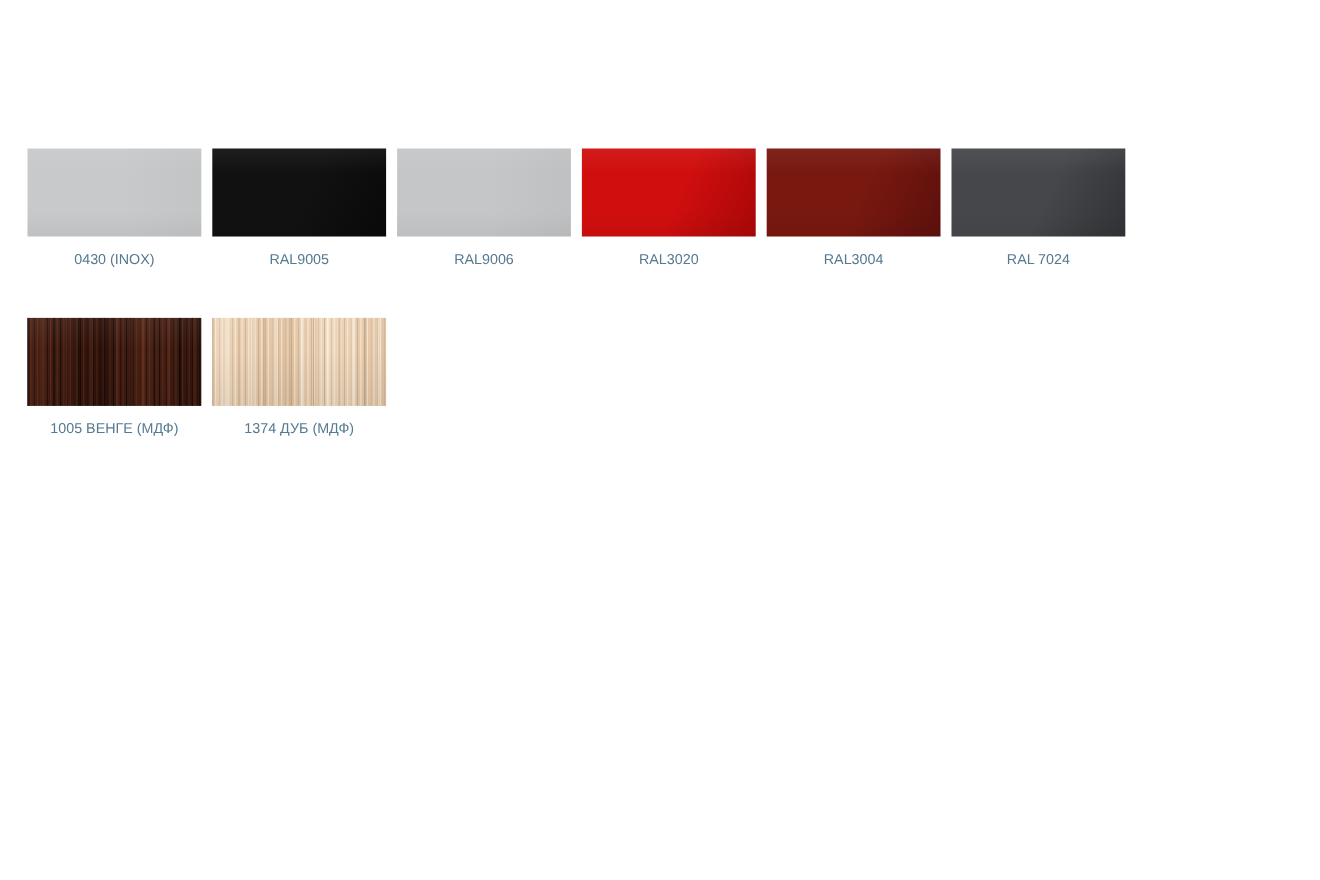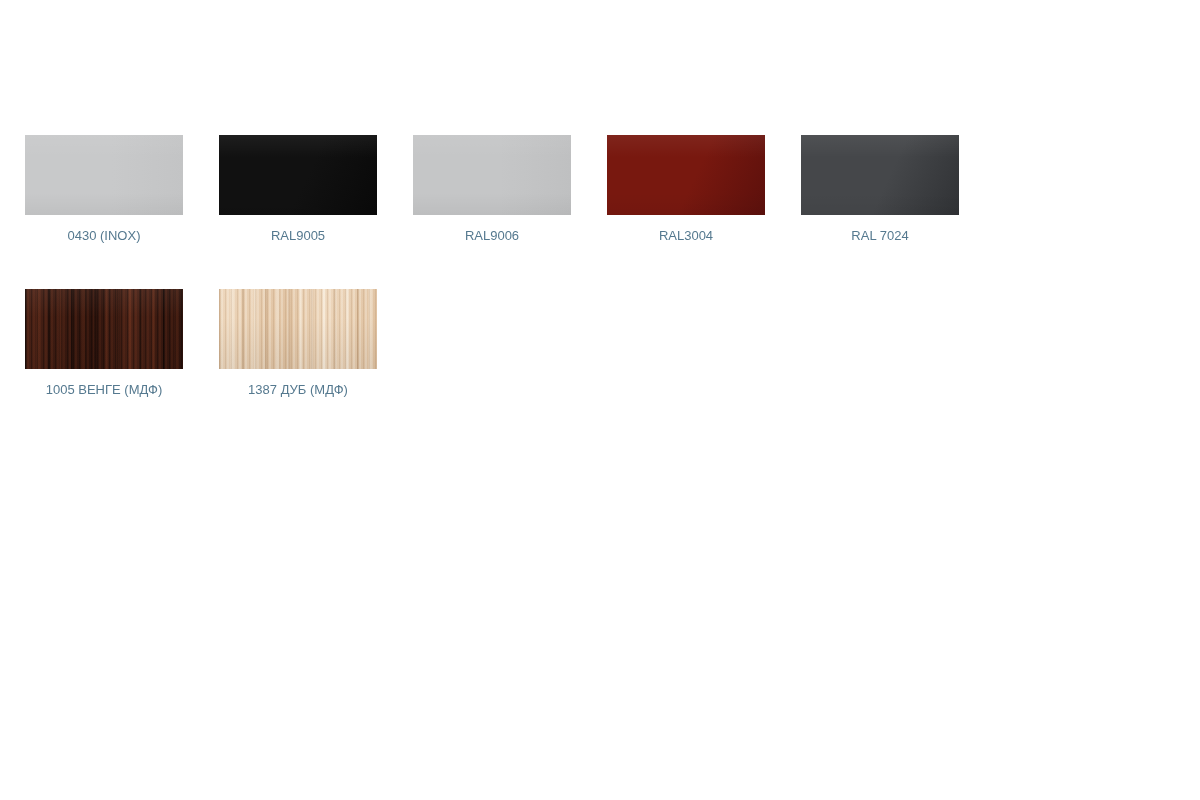--- a/index.html
+++ b/index.html
@@ -20,21 +20,20 @@
     left: 20px;
     top: 135px;
     width: 1130px;
     display: flex;
     flex-wrap: wrap;
     align-content: flex-start;
   }
 
   .swatch-cell {
     width: 168px;
-    margin-right: 26px;
     margin-bottom: 45px;
     display: flex;
     flex-direction: column;
     align-items: center;
   }
 
   .swatch-chip {
     width: 158px;
     height: 80px;
     box-sizing: border-box;
@@ -79,28 +78,32 @@
     </div>
     <div class="swatch-cell">
       <div class="swatch-chip" style="background-image: linear-gradient(115deg, rgb(17, 17, 17) 0%, rgb(17, 17, 17) 55%, rgb(9, 9, 9) 100%);"></div>
       <div class="swatch-label">RAL9005</div>
     </div>
     <div class="swatch-cell">
       <div class="swatch-chip" style="background-image: linear-gradient(to right, rgb(197, 198, 199) 0%, rgb(197, 198, 199) 55%, rgb(191, 192, 193) 100%);"></div>
       <div class="swatch-label">RAL9006</div>
     </div>
     <div class="swatch-cell">
+      <div class="swatch-chip" style="background-image: linear-gradient(115deg, rgb(208, 14, 14) 0%, rgb(208, 14, 14) 55%, rgb(168, 7, 7) 100%);"></div>
+      <div class="swatch-label">RAL3020</div>
+    </div>
+    <div class="swatch-cell">
       <div class="swatch-chip" style="background-image: linear-gradient(115deg, rgb(120, 24, 15) 0%, rgb(120, 24, 15) 55%, rgb(92, 16, 12) 100%);"></div>
       <div class="swatch-label">RAL3004</div>
     </div>
     <div class="swatch-cell">
       <div class="swatch-chip" style="background-image: linear-gradient(115deg, rgb(69, 71, 74) 0%, rgb(69, 71, 74) 55%, rgb(48, 50, 53) 100%);"></div>
       <div class="swatch-label">RAL 7024</div>
     </div>
     <div class="swatch-cell">
       <div class="swatch-chip wood" style="background-image: repeating-linear-gradient(to right, rgba(0, 0, 0, 0.55) 0px, rgba(0, 0, 0, 0) 1px, rgba(0, 0, 0, 0) 2px, rgba(150, 70, 40, 0.3) 3px, rgba(0, 0, 0, 0) 4px, rgba(0, 0, 0, 0) 6px), repeating-linear-gradient(to right, rgba(0, 0, 0, 0.55) 0px, rgba(0, 0, 0, 0) 3px, rgba(0, 0, 0, 0) 11px, rgba(150, 70, 40, 0.3) 13px, rgba(0, 0, 0, 0) 15px, rgba(0, 0, 0, 0) 23px), linear-gradient(to right, rgb(74, 34, 22) 0%, rgb(44, 18, 11) 42%, rgb(74, 34, 22) 68%, rgb(44, 18, 11) 100%);"></div>
       <div class="swatch-label">1005 ВЕНГЕ (МДФ)</div>
     </div>
     <div class="swatch-cell">
       <div class="swatch-chip wood" style="background-image: repeating-linear-gradient(to right, rgba(150, 108, 66, 0.32) 0px, rgba(0, 0, 0, 0) 1px, rgba(0, 0, 0, 0) 2px, rgba(255, 250, 240, 0.55) 3px, rgba(0, 0, 0, 0) 4px, rgba(0, 0, 0, 0) 6px), repeating-linear-gradient(to right, rgba(150, 108, 66, 0.32) 0px, rgba(0, 0, 0, 0) 3px, rgba(0, 0, 0, 0) 11px, rgba(255, 250, 240, 0.55) 13px, rgba(0, 0, 0, 0) 15px, rgba(0, 0, 0, 0) 23px), linear-gradient(to right, rgb(237, 214, 187) 0%, rgb(224, 194, 161) 42%, rgb(237, 214, 187) 68%, rgb(224, 194, 161) 100%);"></div>
-      <div class="swatch-label">1387 ДУБ (МДФ)</div>
+      <div class="swatch-label">1374 ДУБ (МДФ)</div>
     </div>
   </div>
 
 </body></html>

